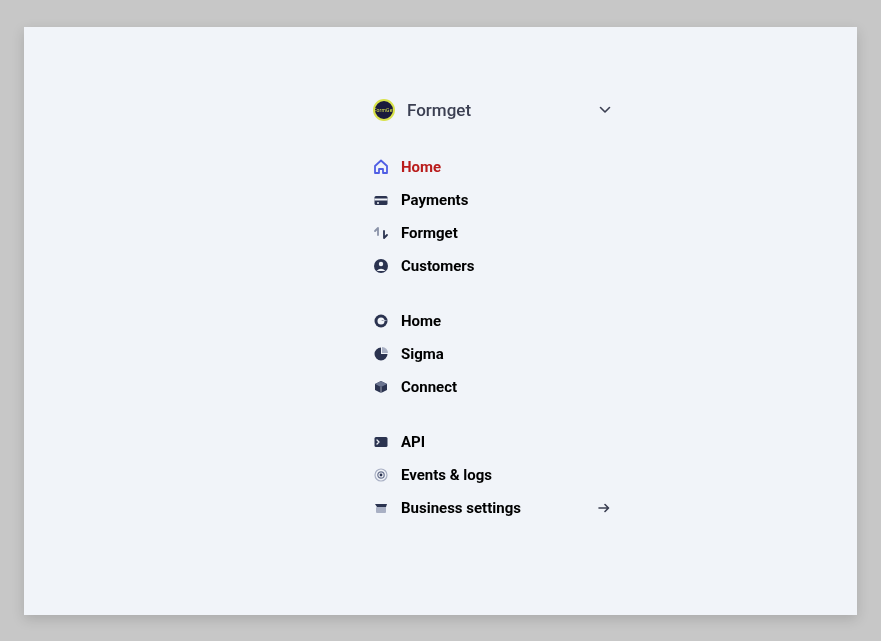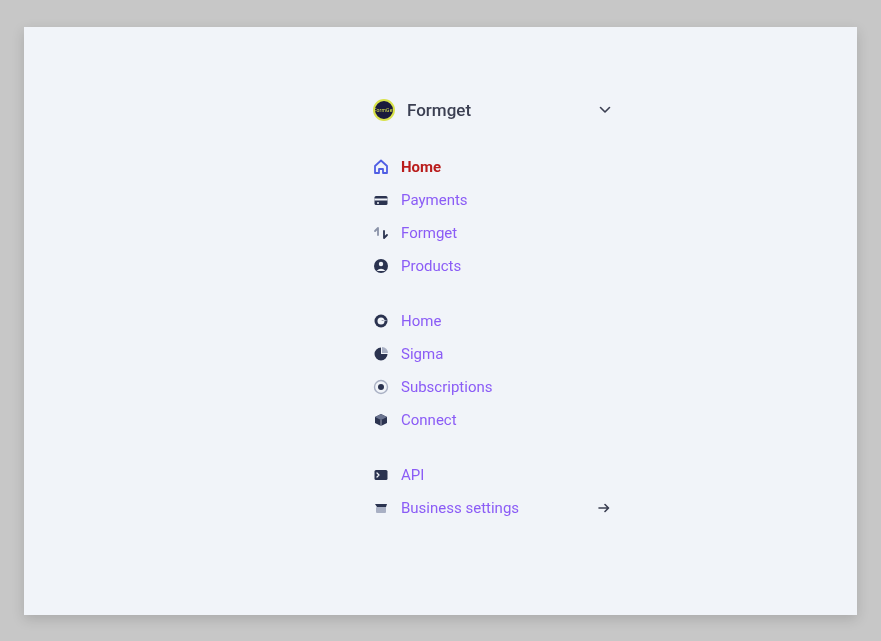--- a/index.html
+++ b/index.html
@@ -69,22 +69,22 @@
     width: 16px;
     height: 16px;
     margin-right: 12px;
     display: flex;
     align-items: center;
     justify-content: center;
     flex-shrink: 0;
   }
   .nav-item .label {
     font-size: 15px;
-    color: #8b5cf6;
-    font-weight: 400;
+    color: #000000;
+    font-weight: 700;
   }
   .nav-item.active .label {
     color: #b91c1c;
     font-weight: 700;
   }
   .nav-item .trailing {
     margin-left: auto;
     width: 14px;
     height: 14px;
     display: flex;
@@ -162,21 +162,21 @@
       </div>
 
       <div class="nav-item">
         <span class="icon">
           <svg width="16" height="16" viewBox="0 0 16 16">
               <circle cx="8" cy="8" r="7" fill="#2b3350"></circle>
               <circle cx="8" cy="6" r="2.2" fill="#f1f4f9"></circle>
               <path d="M3.5 13 Q8 8.5 12.5 13" fill="#f1f4f9"></path>
             </svg>
         </span>
-        <span class="label">Products</span>
+        <span class="label">Customers</span>
       </div>
     </div>
 
     <div class="nav-group">
 
       <div class="nav-item">
         <span class="icon">
           <svg width="16" height="16" viewBox="0 0 16 16">
               <circle cx="8" cy="8" r="6.5" fill="#2b3350"></circle>
               <path d="M8 8 A6.5 6.5 0 0 1 14.5 8 L8 8 Z" fill="#a9b0c4"></path>
@@ -190,29 +190,20 @@
       <div class="nav-item">
         <span class="icon">
           <svg width="16" height="16" viewBox="0 0 16 16">
               <path d="M8 1.5 A6.5 6.5 0 1 0 14.5 8 L8 8 Z" fill="#2b3350"></path>
               <path d="M9 1 A6 6 0 0 1 15 7 L9 7 Z" fill="#a9b0c4"></path>
             </svg>
         </span>
         <span class="label">Sigma</span>
       </div>
 
-      <div class="nav-item">
-        <span class="icon">
-          <svg width="16" height="16" viewBox="0 0 16 16">
-              <circle cx="8" cy="8" r="6.5" fill="none" stroke="#a9b0c4" stroke-width="1.4"></circle>
-              <circle cx="8" cy="8" r="3" fill="#2b3350"></circle>
-            </svg>
-        </span>
-        <span class="label">Subscriptions</span>
-      </div>
 
 
       <div class="nav-item">
         <span class="icon">
           <svg width="16" height="16" viewBox="0 0 16 16">
               <path d="M8 2 L14 5 L14 11 L8 14 L2 11 L2 5 Z" fill="#2b3350"></path>
               <path d="M8 2 L14 5 L8 8 L2 5 Z" fill="#6b7490"></path>
               <path d="M8 8 L8 14" stroke="#f1f4f9" stroke-width="0.6"></path>
             </svg>
         </span>
@@ -225,20 +216,30 @@
       <div class="nav-item">
         <span class="icon">
           <svg width="16" height="16" viewBox="0 0 16 16">
               <rect x="1.5" y="3" width="13" height="10" rx="1.5" fill="#2b3350"></rect>
               <path d="M4 6 L6 8 L4 10" stroke="#f1f4f9" stroke-width="1.3" fill="none" stroke-linecap="round" stroke-linejoin="round"></path>
             </svg>
         </span>
         <span class="label">API</span>
       </div>
 
+      <div class="nav-item">
+        <span class="icon">
+          <svg width="16" height="16" viewBox="0 0 16 16">
+              <circle cx="8" cy="8" r="6" fill="none" stroke="#a9b0c4" stroke-width="1.2"></circle>
+              <circle cx="8" cy="8" r="3.2" fill="none" stroke="#6b7490" stroke-width="1.2"></circle>
+              <circle cx="8" cy="8" r="1.4" fill="#2b3350"></circle>
+            </svg>
+        </span>
+        <span class="label">Events &amp; logs</span>
+      </div>
 
 
       <div class="nav-item">
         <span class="icon">
           <svg width="16" height="16" viewBox="0 0 16 16">
               <path d="M2 4 L14 4 L13 7 Q11.5 8 10 7 Q8.5 8 7 7 Q5.5 8 4 7 L2 4 Z" fill="#2b3350"></path>
               <rect x="3" y="7" width="10" height="6" rx="1" fill="#a9b0c4"></rect>
             </svg>
         </span>
         <span class="label">Business settings</span>

